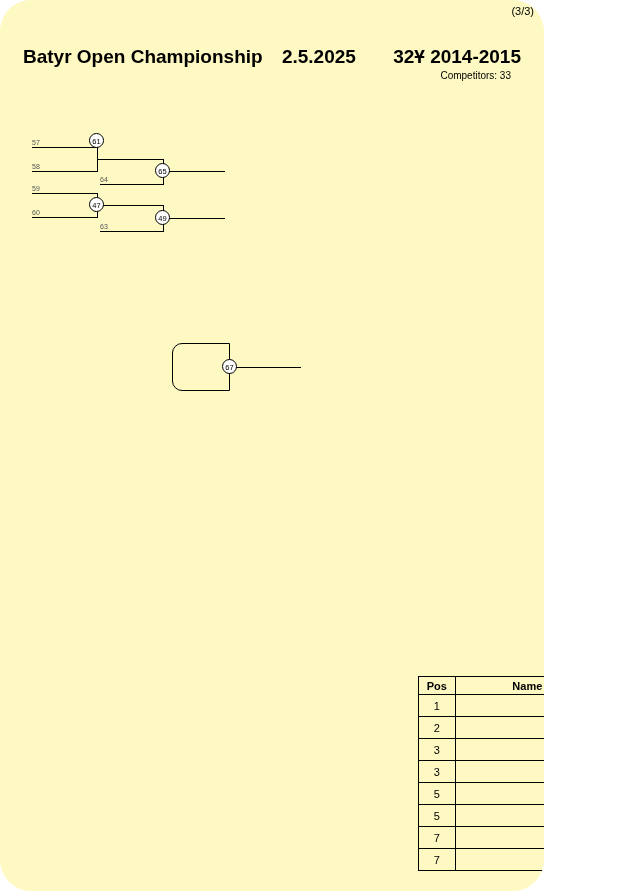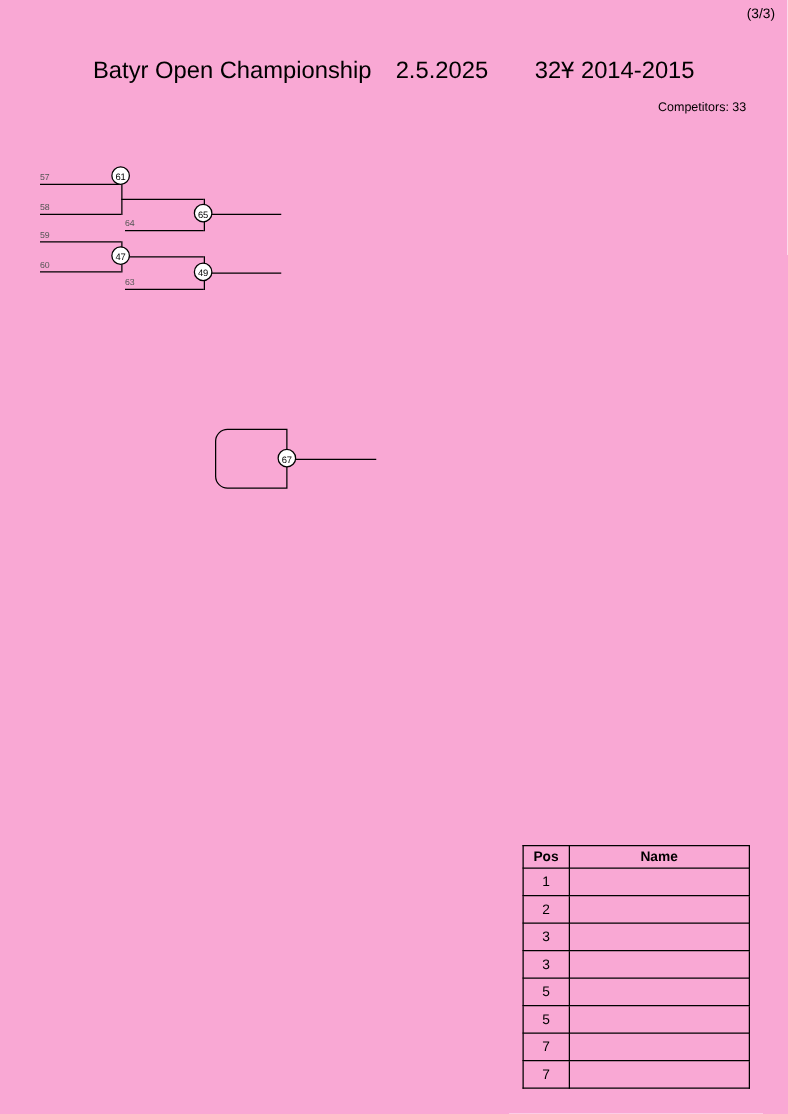--- a/index.html
+++ b/index.html
@@ -4,49 +4,49 @@
 <style>
   html, body {
     margin: 0;
     padding: 0;
     background: #ffffff;
     font-family: "Liberation Sans", "DejaVu Sans", sans-serif;
     color: #000;
   }
   #page {
     position: relative;
-    width: 630px;
+    width: 544px;
     height: 891px;
-    background: #f9a8d4;
+    background: #fef9c3;
     overflow: hidden;
+    border-radius: 31px;
   }
   .page-indicator {
     position: absolute;
     top: 5px;
     right: 10px;
     font-size: 11px;
   }
   .title {
     position: absolute;
     top: 46px;
     left: 0;
     width: 100%;
     text-align: center;
-    font-weight: normal;
+    font-weight: bold;
     font-size: 19px;
     white-space: nowrap;
   }
   .title .t-date { margin-left: 14px; }
   .title .t-cat  { margin-left: 32px; }
   .competitors {
     position: absolute;
     top: 70px;
     right: 33px;
     font-size: 10px;
-    margin-top: 11px;
   }
 
   
   .bracket { position: absolute; top: 0; left: 0; }
   .hline, .vline { position: absolute; background: #000; }
   .hline { height: 1px; }
   .vline { width: 1px; }
   .slot-label {
     position: absolute;
     font-size: 7px;

